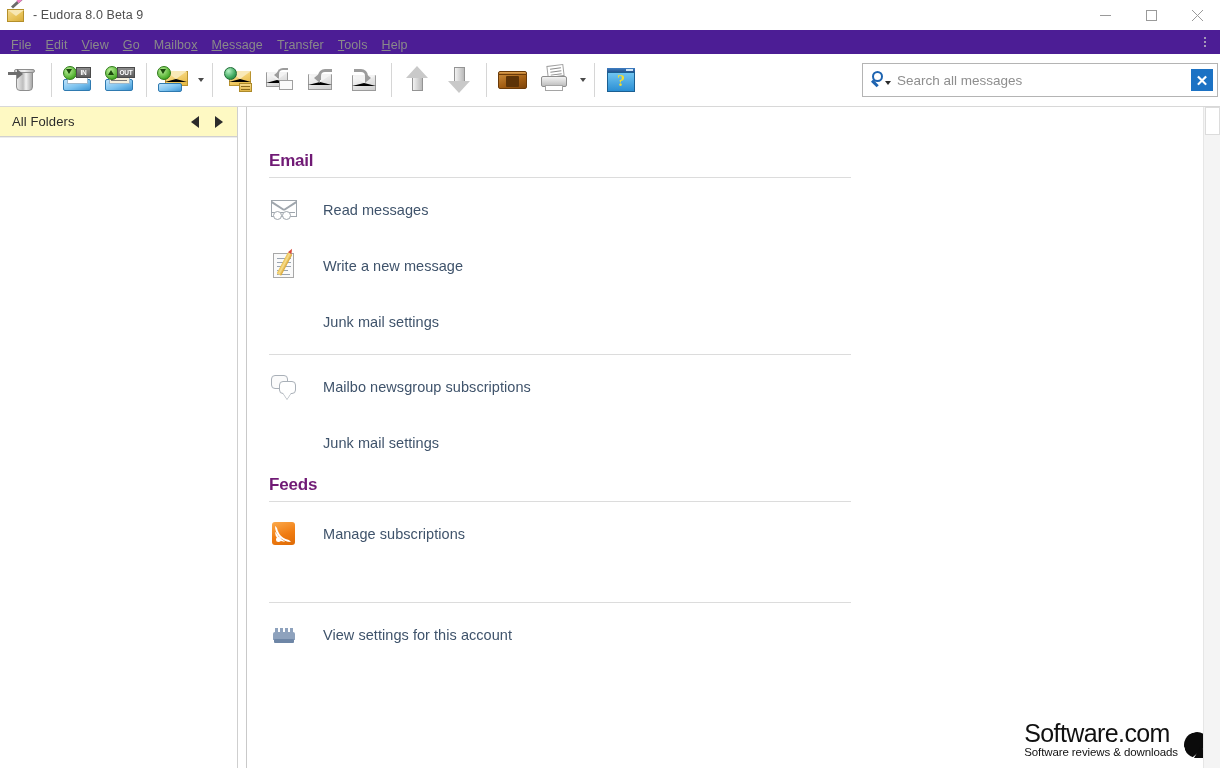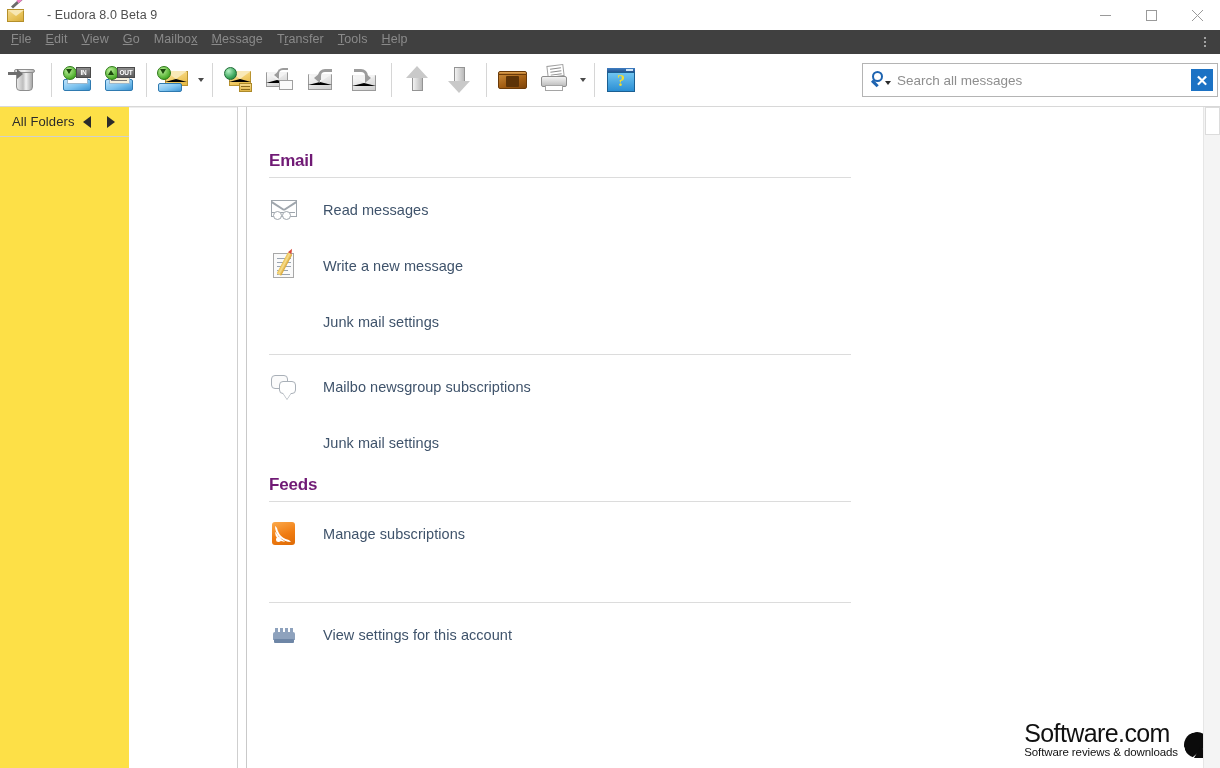--- a/index.html
+++ b/index.html
@@ -12,21 +12,20 @@
     -webkit-font-smoothing: antialiased;
   }
 
   
   .titlebar {
     position: relative;
     height: 30px;
     background: #ffffff;
     display: flex;
     align-items: center;
-    gap: 14px;
   }
   .app-icon {
     width: 18px; height: 16px;
     margin-left: 7px; margin-right: 8px;
     position: relative;
     flex: 0 0 auto;
   }
   .app-icon .env {
     position: absolute; left: 0; top: 2px;
     width: 17px; height: 13px;
@@ -69,23 +68,23 @@
     width: 46px; height: 30px;
     display: flex; align-items: center; justify-content: center;
     color: #9a9a9a;
   }
   .win-btn svg { display: block; }
 
   
   .menubar {
     height: 24px;
     display: flex;
-    align-items: flex-start;
+    align-items: flex-end;
     padding-left: 4px;
-    background: #404040;
+    background: #4c1d95;
     position: relative;
   }
   .menu-item {
     font-size: 12.5px;
     color: #8a8a8a;
     padding: 2px 7px;
     white-space: nowrap;
     letter-spacing: .1px;
   }
   .menu-item u { text-decoration: underline; }
@@ -245,23 +244,23 @@
   
   .workspace {
     display: flex;
     height: calc(768px - 30px - 24px - 53px);
     background: #ffffff;
   }
 
   
   .sidebar {
     width: 238px;
-    background: #fde047;
+    background: #fef9c3;
     border-right: 1px solid #cfcfcf;
-    display: flex; flex-direction: row;
+    display: flex; flex-direction: column;
     flex: 0 0 auto;
   }
   .sidebar-head {
     height: 30px;
     display: flex; align-items: center;
     padding: 0 6px 0 12px;
     border-bottom: 1px solid #d0d0d0;
   }
   .sidebar-title {
     font-size: 13px;

